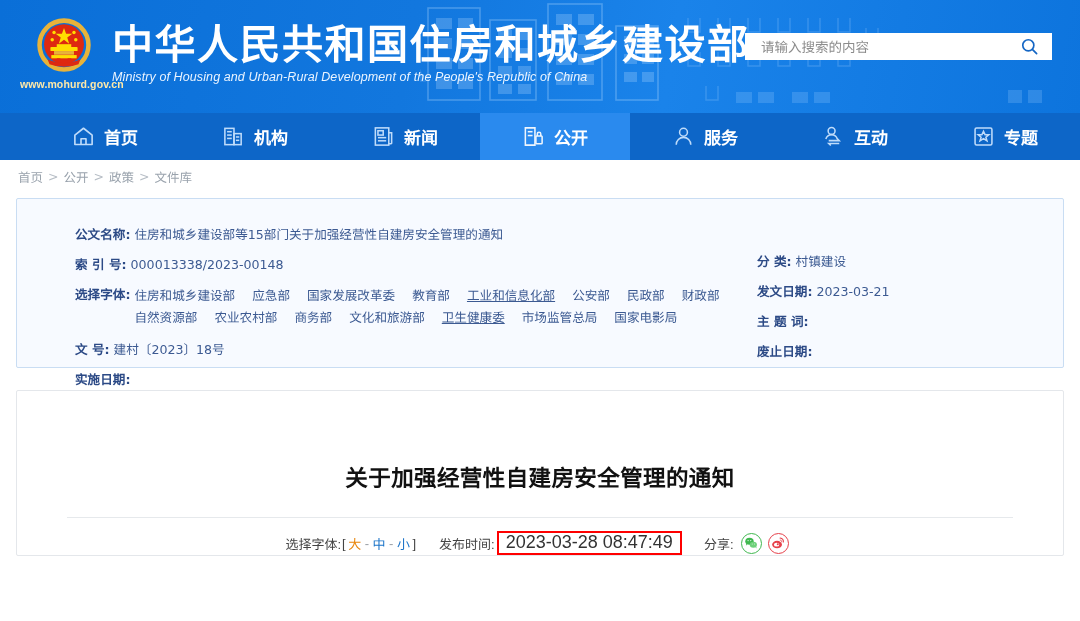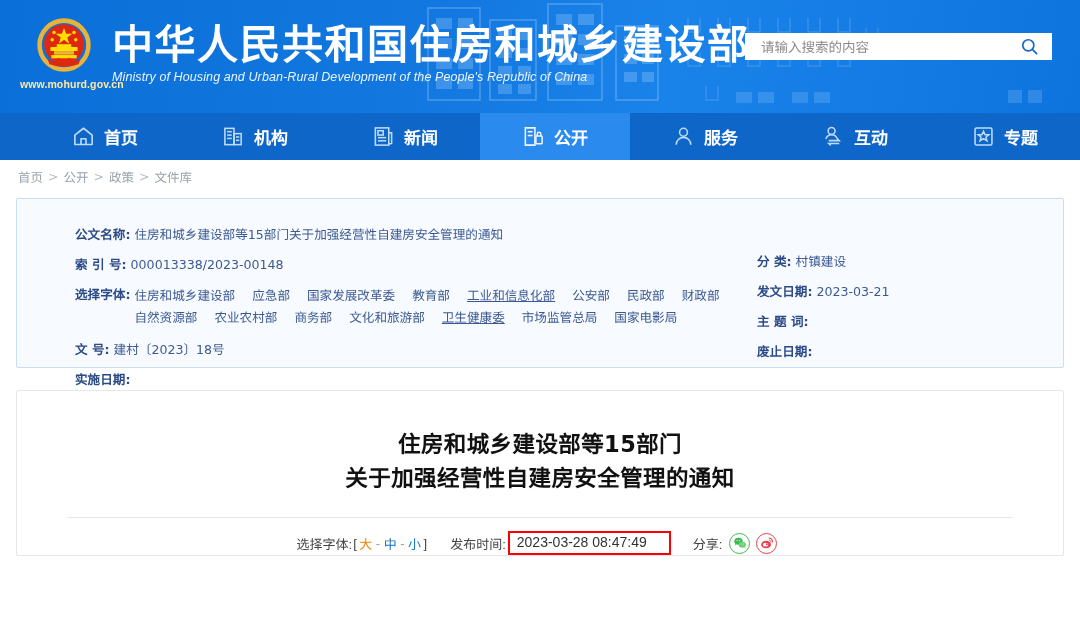--- a/index.html
+++ b/index.html
@@ -213,24 +213,24 @@
     font-family: Liberation Sans, sans-serif;
   }
   .tb-group { display: flex; align-items: center; }
   .fs-label { color: #444; }
   .fs-bracket { color: #444; margin: 0 1px; }
   .fs-opt { cursor: pointer; text-decoration: none; padding: 0 1.5px; }
   .fs-sep { color: #9aa0a6; margin: 0 2px; }
   .pub-label { color: #444; }
   .pub-time {
     border: 2px solid #ff0000;
-    padding: 2px 22px 3px 7px;
+    padding: 2px 7px 3px 7px;
     margin-left: 2px;
     color: #333;
-    font-size: 14px;
+    font-size: 18px;
     line-height: 15px;
   }
   .share-label { color: #444; margin-right: 7px; }
   .share-ico {
     width: 21px; height: 21px;
     border-radius: 50%;
     display: inline-flex;
     align-items: center;
     justify-content: center;
     margin-right: 6px;
@@ -509,21 +509,21 @@
     <div class="field">
       <span class="field-label">废止日期:</span>
       <span class="field-value"></span>
     </div>
   </div>
 </section>
 
 <section class="doc-card">
 
   <h1 class="doc-title">
-    <span>住房和城乡建设部等15部门</span><br>
+    <br>
     <span>关于加强经营性自建房安全管理的通知</span>
   </h1>
 
   <div class="doc-divider"></div>
 
   <div class="doc-toolbar">
 
     <div class="tb-group">
       <span class="fs-label">选择字体:</span>
       <span class="fs-bracket">[</span>

